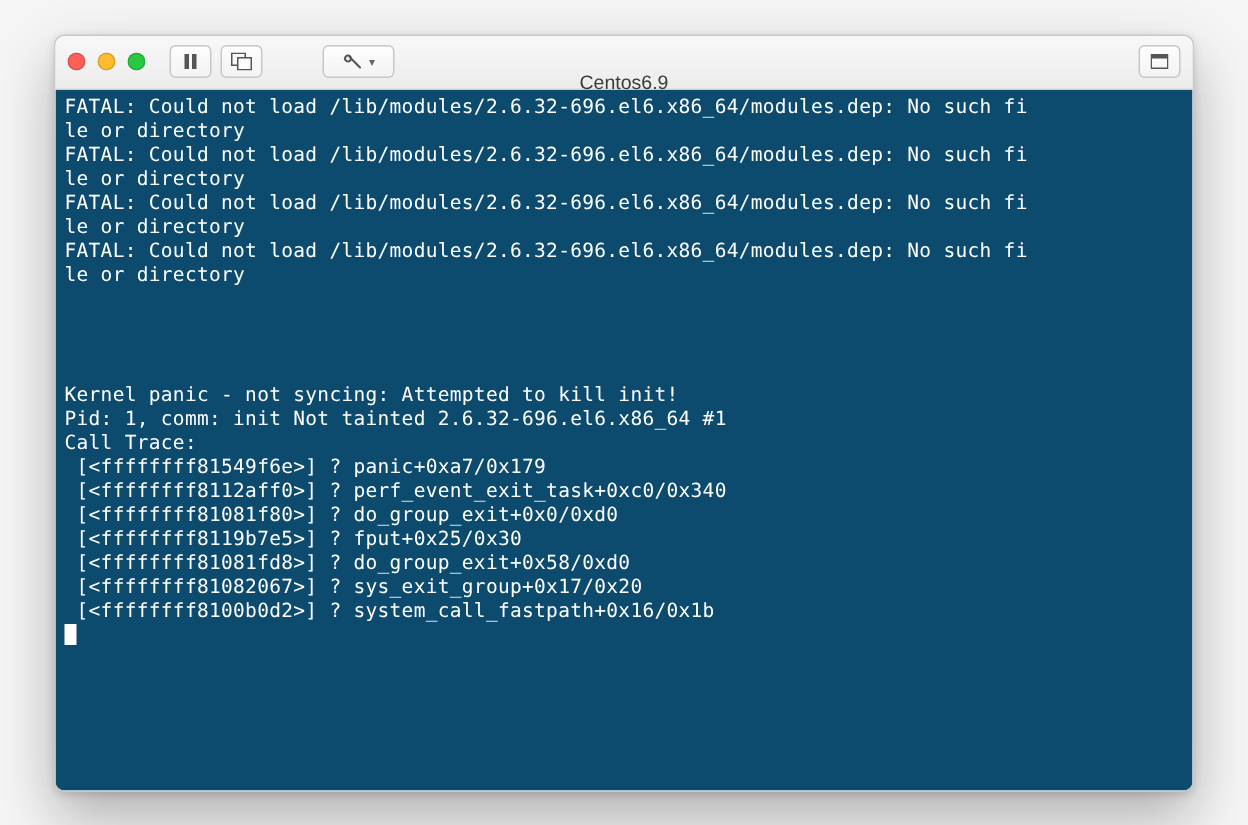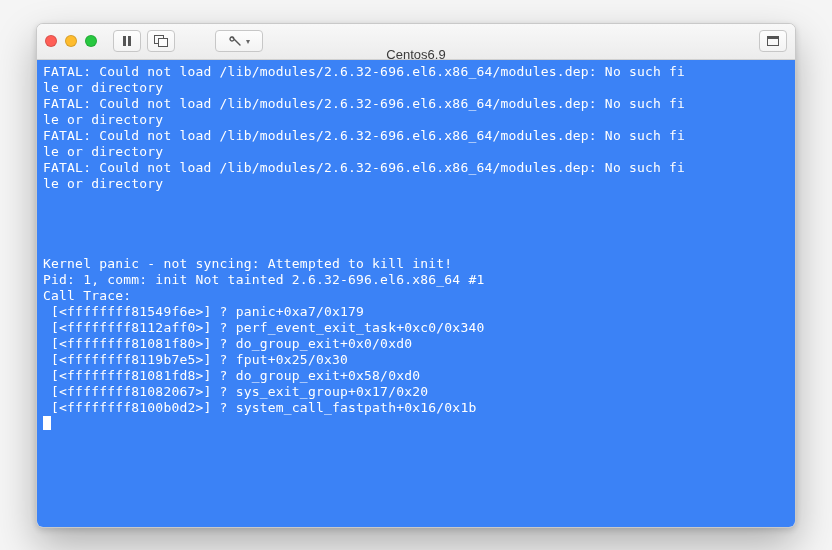--- a/index.html
+++ b/index.html
@@ -73,21 +73,21 @@
     color: #3a3a3a;
     pointer-events: none;
     margin-top: 26px;
   }
   .win-right {
     margin-left: auto;
     display:flex;
   }
   .terminal {
     flex:1;
-    background:#3b82f6;
+    background:#0c4a6e;
     color:#fff;
     font-family: "Menlo","Consolas",monospace;
     font-size: 13px;
     line-height: 16px;
     padding: 4px 6px;
     white-space: pre;
     overflow: hidden;
     letter-spacing: 0.2px;
   }
   .terminal .line { white-space: pre; }

